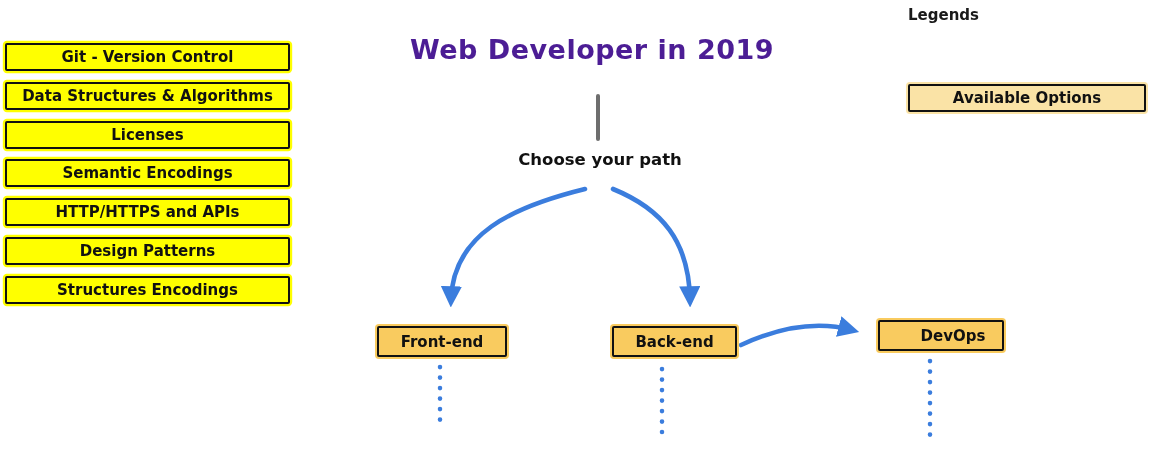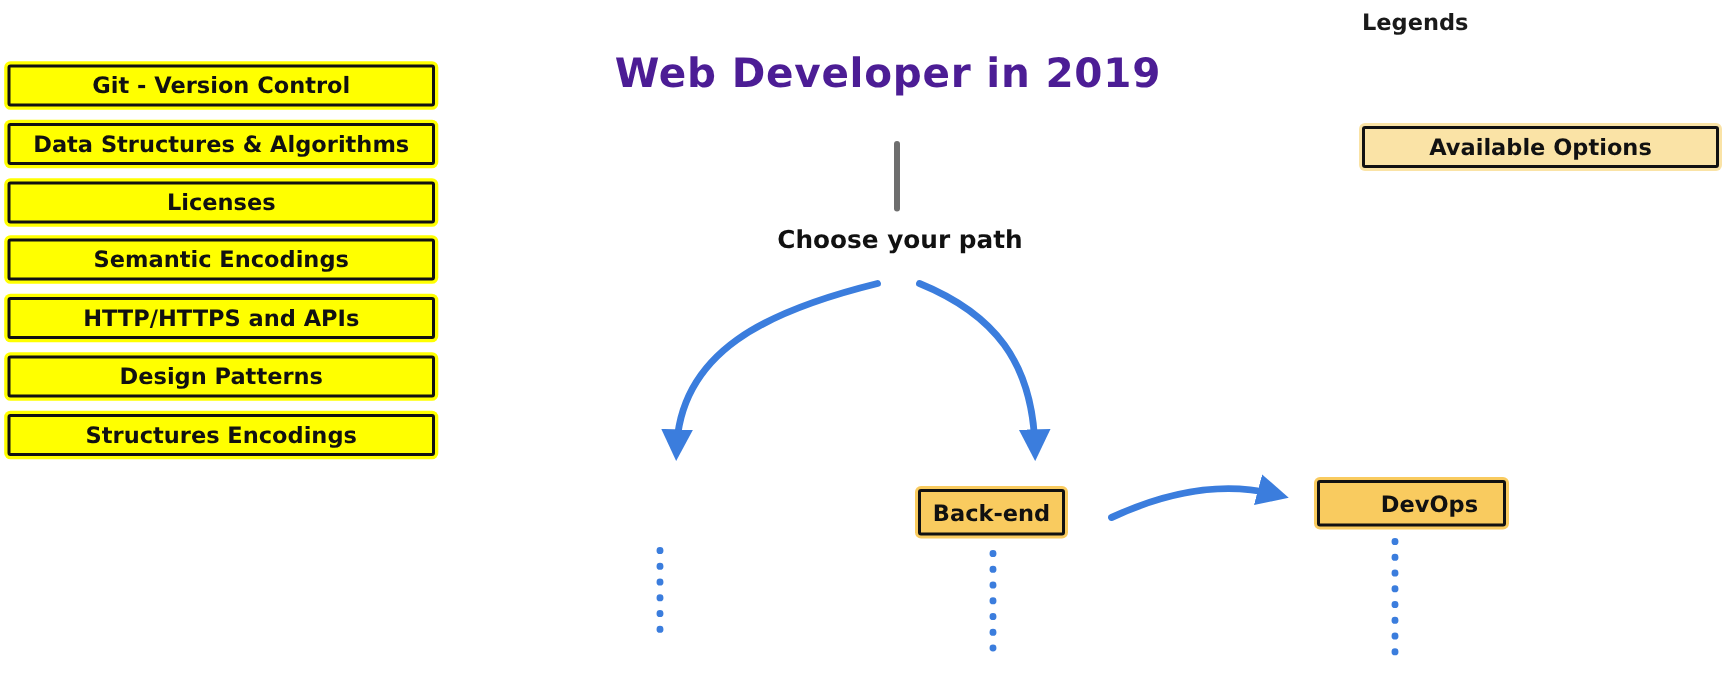--- a/index.html
+++ b/index.html
@@ -30,21 +30,21 @@
   }
   .subtitle{
     position:absolute;left:480px;top:150px;width:240px;text-align:center;
     font-size:16.5px;font-weight:700;color:#111111;white-space:nowrap;
   }
   
   .opt-box{
     position:absolute;height:31px;background:#F9CB5F;box-shadow:0 0 0 2px #F9CB5F;
   }
   .opt-frontend{left:377px;top:326px;width:130px;}
-  .opt-backend{left:612px;top:326px;width:98px;}
+  .opt-backend{left:612px;top:326px;width:125px;}
   .opt-devops{left:878px;top:320px;width:126px;padding-left:24px;}
   
   .legend-box{position:absolute;width:238px;}
   .legend-rec{left:908px;top:43px;height:29px;background:#FFFF00;box-shadow:0 0 0 2.2px #FFFF00;}
   .legend-avail{left:908px;top:84px;height:28px;background:#FAE3A6;box-shadow:0 0 0 2px #FAE3A6;}
   
   .overlay{position:absolute;left:0;top:0;pointer-events:none;}
 </style>
 </head>
 <body>
@@ -76,19 +76,20 @@
 
     <path d="M 585 189 C 512 207, 453 234, 451 300" fill="none" stroke="#3B7DDD" stroke-width="4.6" stroke-linecap="round" marker-end="url(#arrow)"></path>
     <path d="M 613 189 C 662 209, 689 241, 690 300" fill="none" stroke="#3B7DDD" stroke-width="4.6" stroke-linecap="round" marker-end="url(#arrow)"></path>
     <path d="M 741 345 C 782 326, 818 321, 852 330" fill="none" stroke="#3B7DDD" stroke-width="4.6" stroke-linecap="round" marker-end="url(#arrow)"></path>
 
     <line x1="440" y1="367" x2="440" y2="428" stroke="#3B7DDD" stroke-width="4.6" stroke-linecap="round" stroke-dasharray="0.1 10.4"></line>
     <line x1="662" y1="369" x2="662" y2="432" stroke="#3B7DDD" stroke-width="4.6" stroke-linecap="round" stroke-dasharray="0.1 10.4"></line>
     <line x1="930" y1="361" x2="930" y2="437" stroke="#3B7DDD" stroke-width="4.6" stroke-linecap="round" stroke-dasharray="0.1 10.4"></line>
   </svg>
 
+  <div class="box opt-box opt-frontend">Front-end</div>
   <div class="box opt-box opt-backend">Back-end</div>
   <div class="box opt-box opt-devops">DevOps</div>
 
   <div class="heading" style="left:908px;top:6px;">Legends</div>
   <div class="box legend-box legend-avail">Available Options</div>
 
 </div>
 
 </body></html>

